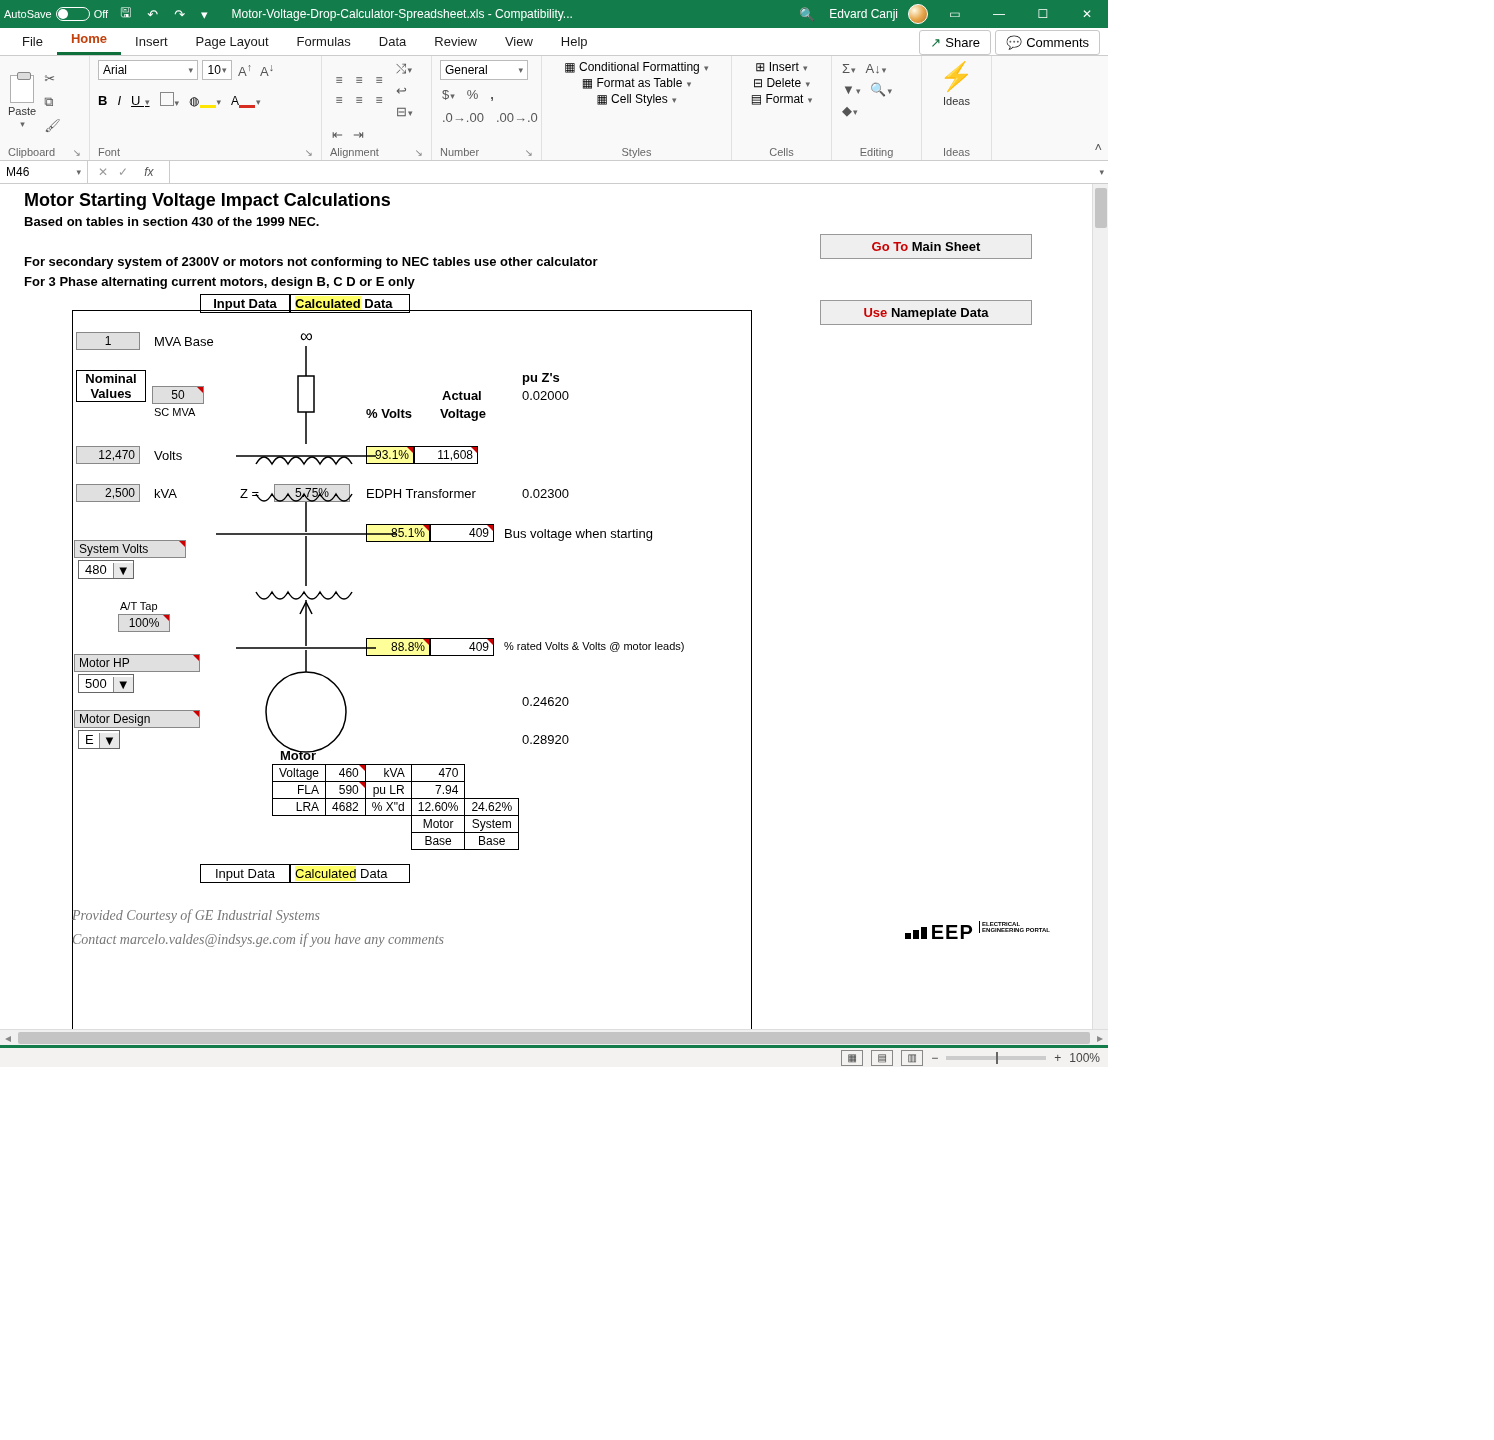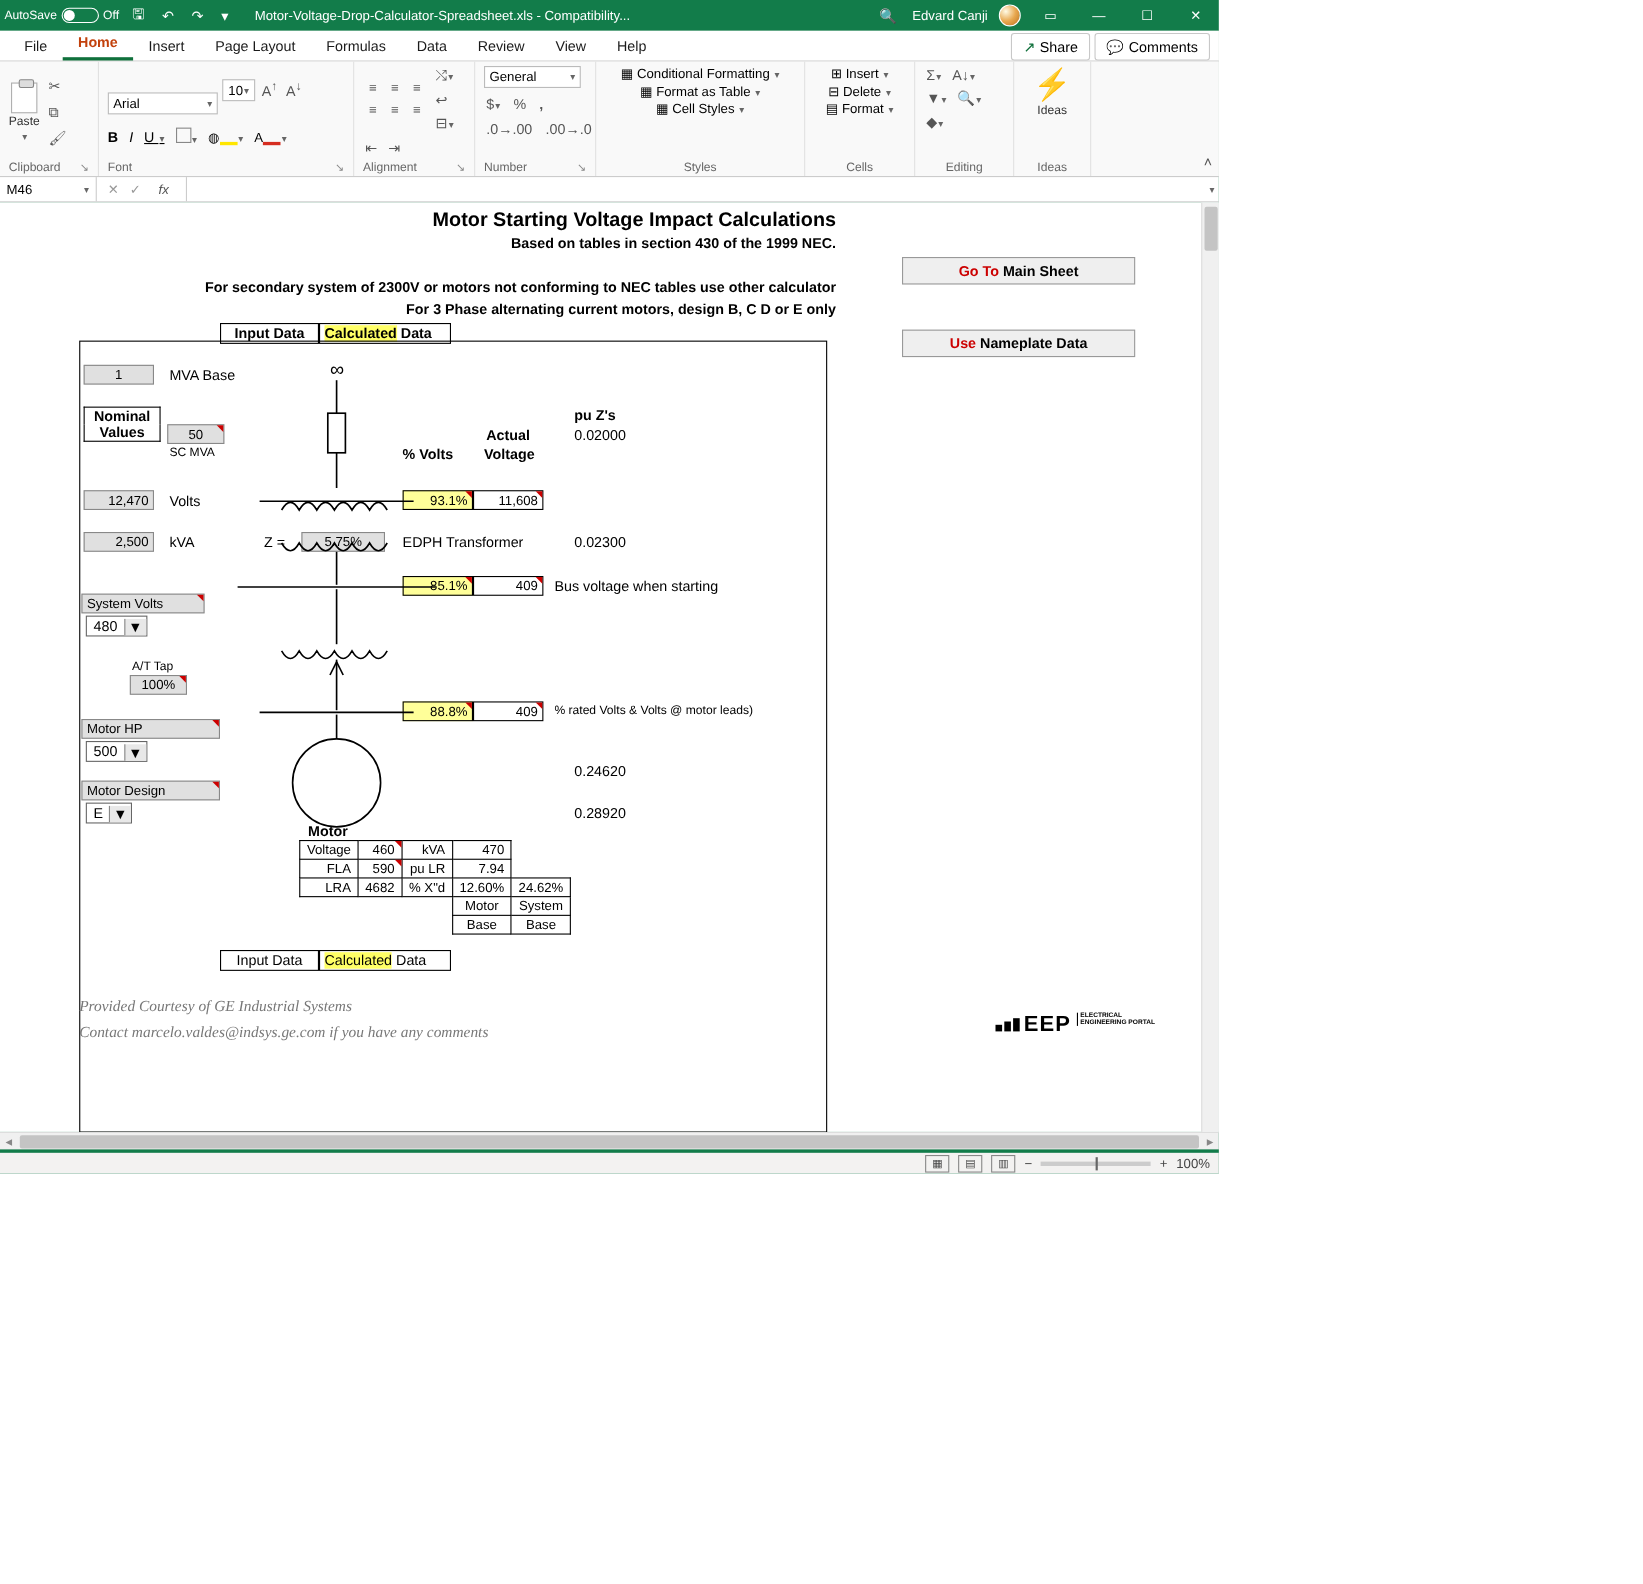--- a/index.html
+++ b/index.html
@@ -25,21 +25,21 @@
 .comment-ico::before{content:"💬";filter:grayscale(1);}
 .ribbon-body{display:flex;height:104px;background:#f9f9f9;}
 .group{border-right:1px solid #e1e1e1;padding:4px 8px 2px 8px;display:flex;flex-direction:column;justify-content:space-between;}
 .group-label{font-size:11px;color:#666;text-align:center;padding-top:2px;}
 .group-top{flex:1;display:flex;align-items:center;gap:6px;flex-wrap:wrap;}
 .big-btn{display:flex;flex-direction:column;align-items:center;gap:2px;font-size:11px;color:#333;}
 .clip-ico{width:24px;height:28px;display:inline-block;background:linear-gradient(#fff,#fff) padding-box;border:1px solid #b0b0b0;position:relative;}
 .clip-ico::before{content:"";position:absolute;top:-4px;left:6px;width:12px;height:6px;border:1px solid #888;border-radius:2px;background:#ddd;}
 .small-ico{font-size:13px;color:#555;padding:1px 2px;}
 .font-sel{border:1px solid #bbb;background:#fff;height:20px;font-size:12px;padding:1px 4px;display:flex;align-items:center;}
-.font-sel.name{width:100px;margin-top:24px;} .font-sel.size{width:30px;justify-content:center;}
+.font-sel.name{width:100px;} .font-sel.size{width:30px;justify-content:center;}
 .row1{display:flex;gap:4px;align-items:center;}
 .row2{display:flex;gap:10px;align-items:center;margin-top:6px;}
 .btxt{font-size:13px;}
 .u-uline{text-decoration:underline;}
 .sq{width:14px;height:14px;border:1px solid #888;display:inline-block;}
 .color-bar{display:inline-block;width:16px;height:3px;background:#ffe600;position:relative;top:3px;}
 .color-bar.red{background:#d62d20;}
 .chev{font-size:9px;color:#666;margin-left:1px;}
 .align-grid{display:grid;grid-template-columns:repeat(3,18px);grid-template-rows:repeat(2,18px);gap:2px;}
 .align-grid span{display:flex;align-items:center;justify-content:center;font-size:12px;color:#555;}
@@ -58,21 +58,21 @@
 .vscroll{width:16px;background:#f0f0f0;border-left:1px solid #ddd;position:relative;}
 .vscroll .thumb{position:absolute;top:4px;left:2px;width:12px;height:40px;background:#c4c4c4;border-radius:2px;}
 .hscroll{height:16px;background:#f0f0f0;border-top:1px solid #ddd;display:flex;align-items:center;}
 .hscroll .harrow{width:16px;text-align:center;color:#888;}
 .hscroll .track{flex:1;height:12px;background:#c4c4c4;margin:0 2px;border-radius:2px;}
 .statusbar{height:22px;background:#f3f2f1;border-top:3px solid #127c4a;display:flex;align-items:center;justify-content:flex-end;gap:8px;padding:0 8px;color:#444;}
 .view-btn{width:22px;height:16px;border:1px solid #888;display:inline-flex;align-items:center;justify-content:center;font-size:10px;}
 .zoom-slider{width:100px;height:4px;background:#ccc;position:relative;}
 .zoom-slider::after{content:"";position:absolute;width:2px;height:12px;background:#666;left:50%;top:-4px;}
 .doc-body{position:relative;width:1080px;height:720px;font-family:Arial,sans-serif;}
-.center-h{position:absolute;left:0;width:760px;text-align:right;}
+.center-h{position:absolute;left:0;width:760px;text-align:left;padding-left:24px;}
 .h1{top:6px;font-weight:bold;font-size:18px;}
 .h2{top:30px;font-weight:bold;font-size:13px;}
 .h3{top:50px;font-weight:bold;font-size:13px;}
 .h4{top:70px;font-weight:bold;font-size:13px;}
 .h5{top:90px;font-weight:bold;font-size:13px;}
 .legend{position:absolute;top:110px;left:200px;display:flex;}
 .legend .cell{border:1px solid #000;font-weight:bold;font-size:13px;}
 .legend .inp{width:90px;text-align:center;padding:1px 4px;}
 .legend .calc{width:120px;text-align:left;padding:1px 4px;position:relative;}
 .yellowbg{background:#ffff66;}
@@ -370,21 +370,21 @@
               <span class="ar">▼</span>
             </span></div>
 
         <div class="abs" style="top:186px;left:522px;font-weight:bold">pu Z's</div>
         <div class="abs" style="top:204px;left:522px">0.02000</div>
         <div class="abs" style="top:204px;left:442px;font-weight:bold">Actual</div>
         <div class="abs" style="top:222px;left:366px;font-weight:bold">% Volts</div>
         <div class="abs" style="top:222px;left:440px;font-weight:bold">Voltage</div>
 
         <div class="abs" style="top:262px;left:366px;display:flex">
-          <span class="calc-cell red-note" style="width:64px;position:relative">93.1%</span>
+          <span class="calc-cell red-note" style="width:48px;position:relative">93.1%</span>
           <span class="plain-cell red-note" style="width:64px;position:relative">11,608</span>
         </div>
         <div class="abs" style="top:302px;left:522px">0.02300</div>
 
         <div class="abs" style="top:340px;left:366px;display:flex">
           <span class="calc-cell red-note" style="width:64px;position:relative">85.1%</span>
           <span class="plain-cell red-note" style="width:64px;position:relative">409</span>
         </div>
         <div class="abs" style="top:342px;left:504px">Bus voltage when starting</div>
 

